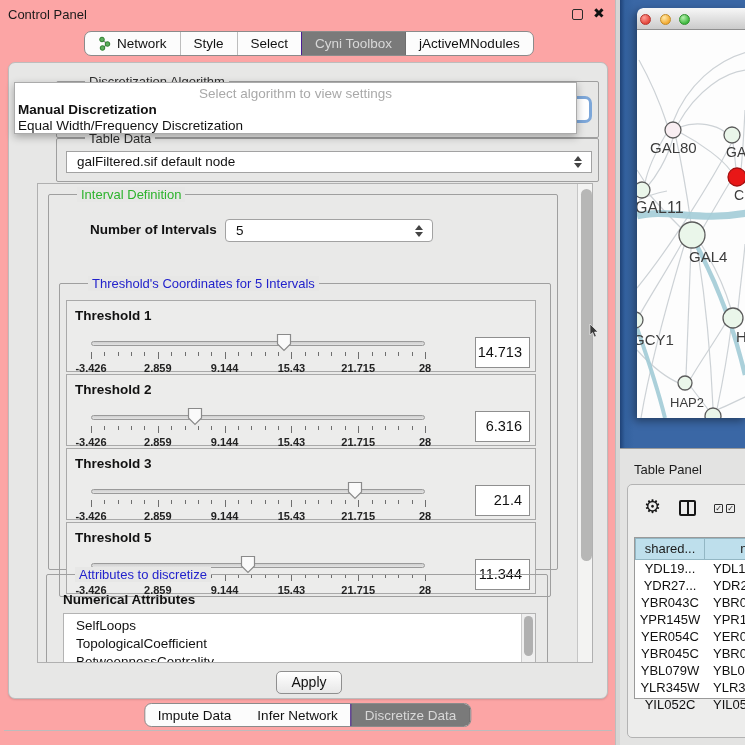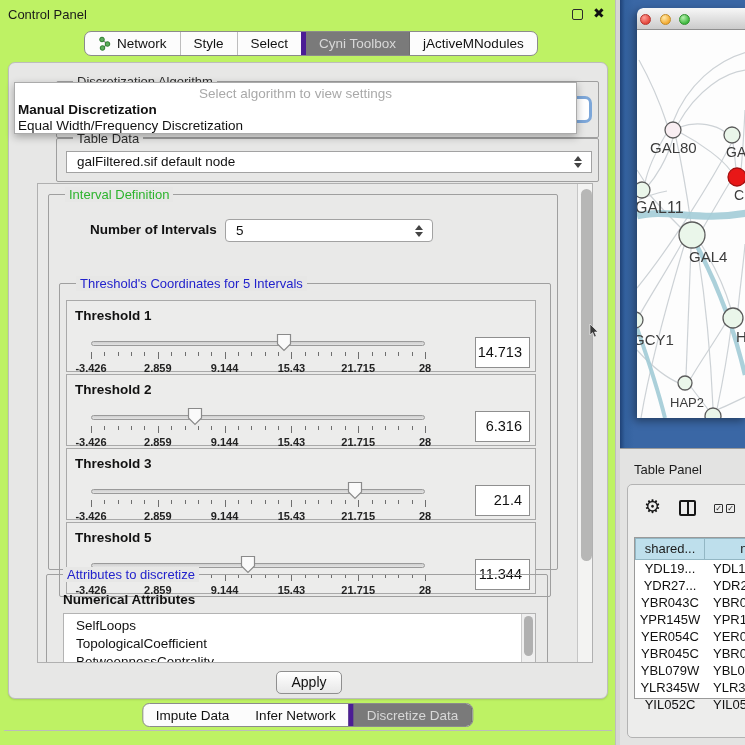--- a/index.html
+++ b/index.html
@@ -1,41 +1,41 @@
 <!DOCTYPE html>
 <html style="--accent_green: #2db32d; --accent_blue: #2222cc; --selected_tab_bg: #7a7a7a; --selected_tab_text: #d8d8d8; --desktop_blue: #3a67a5; --node_red: #e81717; --node_green: #eaf6ea; --node_pink: #f9eef2; --edge_teal: #a3ccd7; --header_blue: #bedfec;"><head>
 <meta charset="utf-8">
 <style>
   :root{ --w:745px; }
   *{box-sizing:border-box; margin:0; padding:0;}
   html,body{width:745px;height:745px;overflow:hidden;}
   body{font-family:"Liberation Sans","DejaVu Sans",sans-serif;background:#d6d6d5;position:relative;font-size:13px;color:#111;}
 
   
-  .cp-window{position:absolute;left:0;top:0;width:616px;height:745px;background:#bef264;border-right:1px solid #bdbdbd;}
+  .cp-window{position:absolute;left:0;top:0;width:616px;height:745px;background:#fca5a5;border-right:1px solid #bdbdbd;}
   .cp-titlebar{position:absolute;left:0;top:0;width:100%;height:28px;}
   .cp-title{position:absolute;left:8px;top:7px;font-size:13px;color:#1a1a1a;}
   .float-btn{position:absolute;left:572px;top:9px;width:11px;height:11px;border:1.7px solid #2b2b2b;border-radius:2px;background:transparent;}
   .close-btn{position:absolute;left:593px;top:5px;font-size:14px;font-weight:bold;color:#111;}
 
   
   .tabbar{position:absolute;display:flex;background:#fcfcfc;border:1px solid #8b8b8b;border-radius:7px;overflow:hidden;height:25px;align-items:stretch;}
   #top-tabs{left:84px;top:31px;}
   #bottom-tabs{left:50%;transform:translateX(-50%);top:703px;height:24px;}
   .tab{display:flex;align-items:center;padding:0 13px;font-size:13.5px;color:#111;position:relative;white-space:nowrap;}
   .tab.sep{border-left:1px solid #bdbdbd;}
-  .tab.selected{background:var(--selected_tab_bg);color:var(--selected_tab_text);border-left:5px solid #4c1d95;border-right:1px solid #6e6e6e;}
+  .tab.selected{background:var(--selected_tab_bg);color:var(--selected_tab_text);border-left:1px solid #4c1d95;border-right:1px solid #6e6e6e;}
   .tab .net-ic{margin-right:6px;display:inline-block;}
 
   
   .cp-main{position:absolute;left:8px;top:62px;width:600px;height:637px;background:#e7e7e6;border:1px solid #bdbdbd;border-radius:7px;box-shadow:0 1px 2px rgba(0,0,0,.12);}
   .cp-bottom-line{position:absolute;left:4px;top:730px;width:608px;height:0;border-bottom:1px solid #bcbcbc;}
 
   .group{position:absolute;border:1px solid #9f9f9f;border-radius:2px;}
-  .group-title{position:absolute;top:-8px;left:16px;background:#e7e7e6;padding:0 4px;font-size:13px;color:#2e2e2e;line-height:15px;white-space:nowrap;}
+  .group-title{position:absolute;top:-8px;left:28px;background:#e7e7e6;padding:0 4px;font-size:13px;color:#2e2e2e;line-height:15px;white-space:nowrap;}
   .group-title.green{color:var(--accent_green);}
   .group-title.blue{color:var(--accent_blue);}
 
   .algo-group{left:47px;top:18px;width:543px;height:57px;}
   .focus-ring{position:absolute;left:555px;top:33px;width:28px;height:27px;border:3px solid #7da7d9;border-radius:7px;background:#fff;z-index:5;}
 
   .tabledata-group{left:47px;top:75px;width:543px;height:44px;}
   .combo{position:absolute;left:57px;top:88px;width:526px;height:22px;background:#fff;border:1px solid #a2a2a2;border-radius:0;font-size:13.5px;line-height:20px;padding-left:10px;color:#111;}
   .updown{position:absolute;right:8px;top:50%;transform:translateY(-50%);width:9px;height:12px;}
   .updown i{position:absolute;left:0;width:0;height:0;border-left:4.5px solid transparent;border-right:4.5px solid transparent;}

